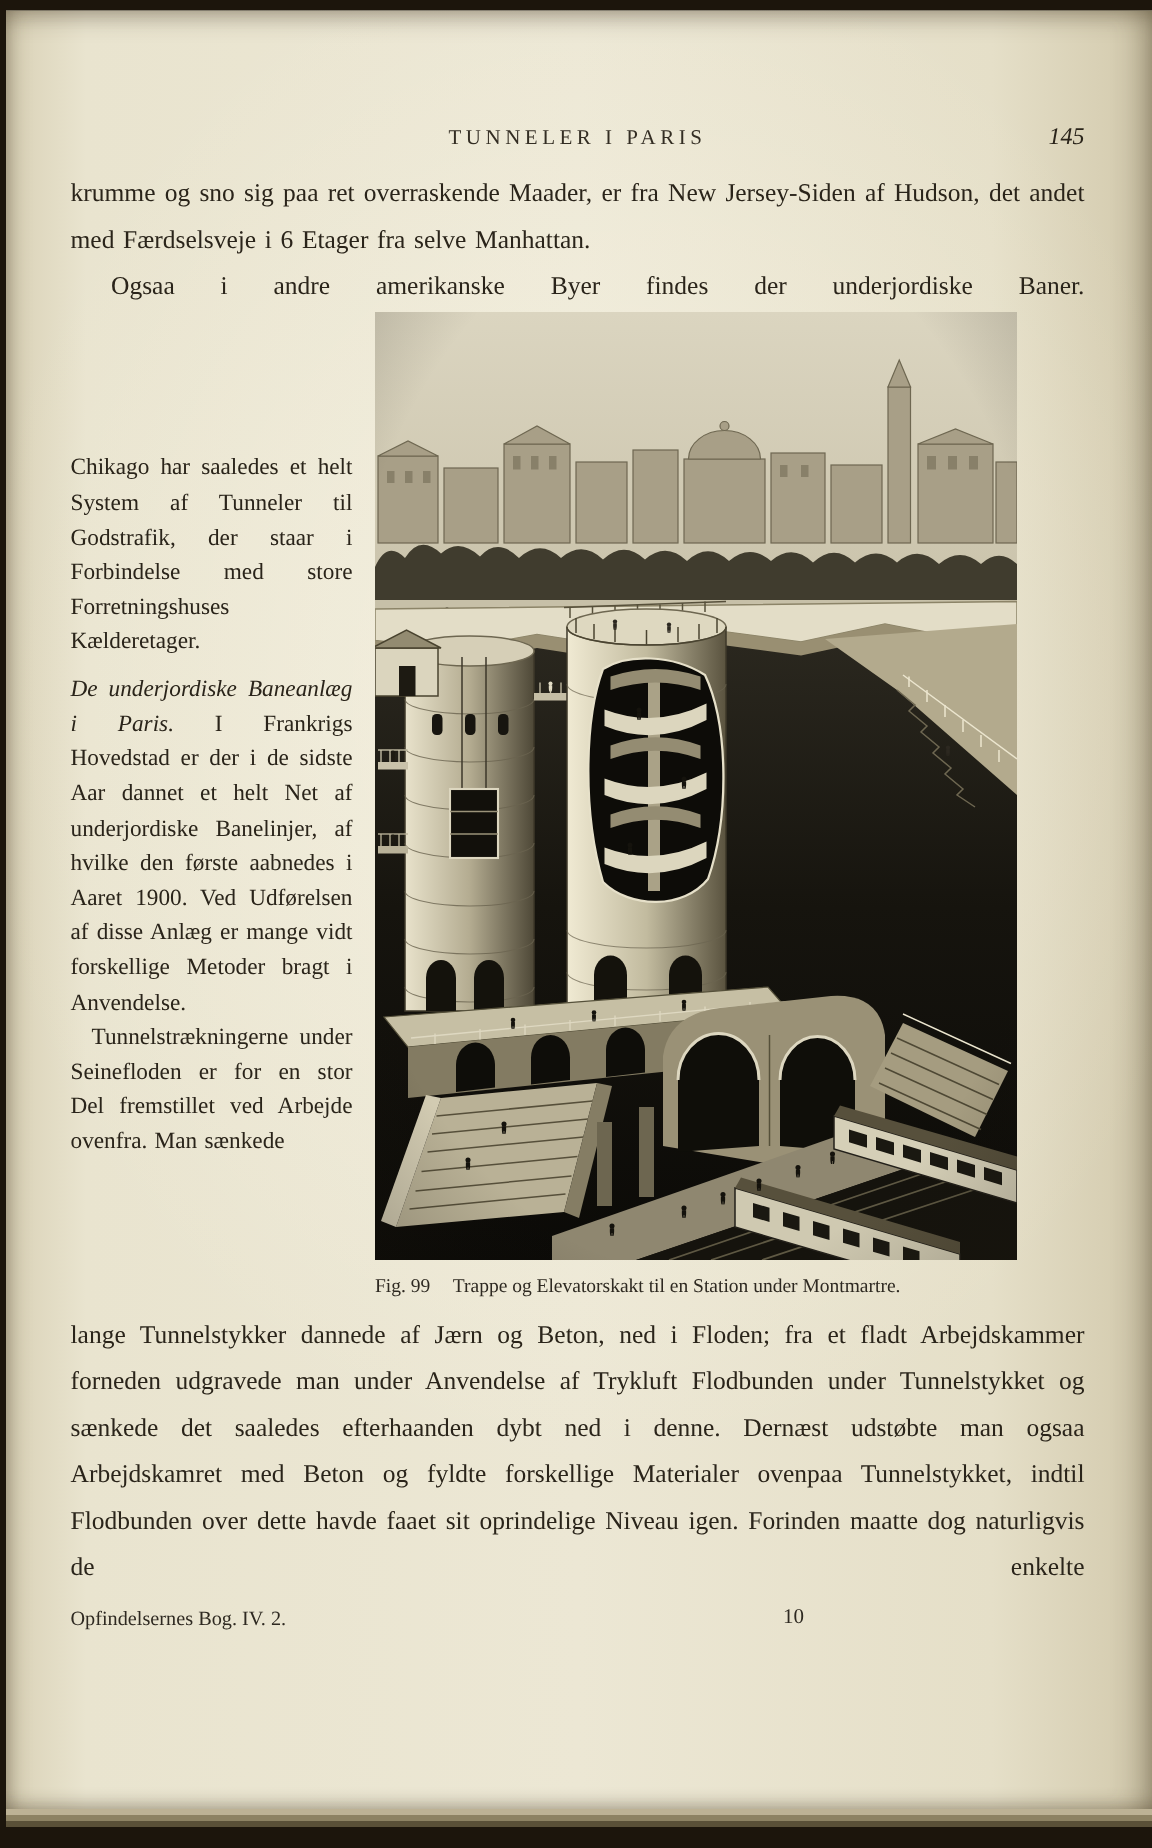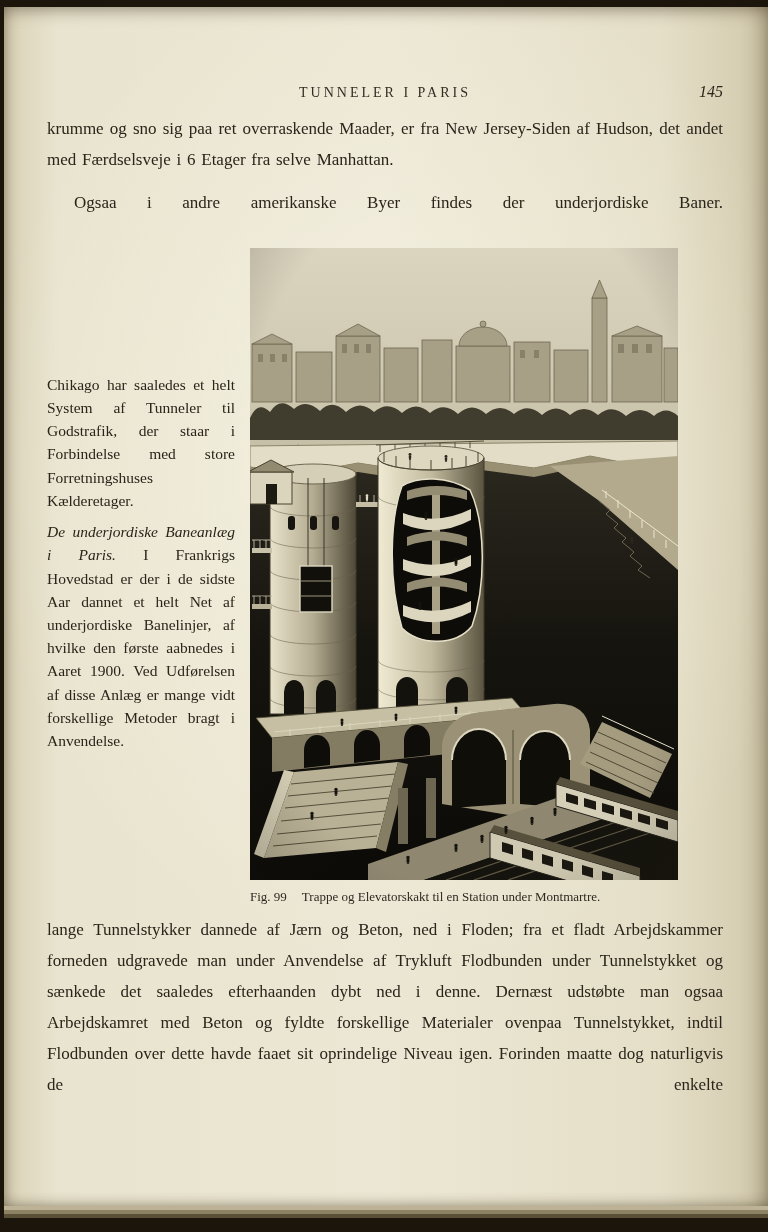--- a/index.html
+++ b/index.html
@@ -28,30 +28,30 @@
   .page-edges .e3 { height:4px; background:#55491f33; background:#5a5038; }
   
   .content { position:relative; padding:76px 45px 0 43px; color:#2a241a; }
   .page-header { position:relative; text-align:center; height:20px; margin-bottom:10px; }
   .running-title { font-size:14px; letter-spacing:3px; color:#332d23;font-family:Liberation Serif, serif; }
   .page-number { position:absolute; right:0; top:0; font-size:16px; color:#2a241a;font-style:italic; }
   .para {
     font-size:17px; line-height:31px; text-align:justify;
     word-spacing:1.5px; hyphens:auto; -webkit-hyphens:auto;
   }
-  .indent { text-indent:27px;margin-top:12px; }
+  .indent { text-indent:27px; }
   .jlast { text-align-last:justify; }
   .row { display:flex; align-items:center; margin-top:2px; }
   .colL { flex:0 0 188px; width:188px; margin-right:15px;
           font-size:15.5px; line-height:23.2px; }
   .colL .para { font-size:inherit; line-height:inherit; word-spacing:1px; }
   .colL .gap-top { margin-top:8px; }
   .colL .indent-sm { text-indent:14px; }
   .ital { font-style:italic; }
-  .fig { flex:0 0 428px; width:428px; margin-top:28px; }
+  .fig { flex:0 0 428px; width:428px; margin-top:0; }
   .fig-art { width:428px; height:632px; }
   .fig-art svg { display:block; }
   .fig-caption { margin-top:9px; font-size:13px; color:#2e2921;
                  display:flex; gap:15px; line-height:16px; }
   .bottom-para { margin-top:9px; }
   .page-footer { position:relative; margin-top:11px; font-size:13.5px;
                  color:#2e2921; height:20px; }
   .sig-mark { position:absolute; left:475px; top:0; font-size:14px; }
 </style>
 </head>
@@ -66,20 +66,21 @@
         <span class="page-number">145</span>
       </div>
 
       <p class="para">krumme og sno sig paa ret overraskende Maader, er fra New Jersey-Siden af Hudson, det andet med Færdselsveje i 6 Etager fra selve Manhattan.</p>
       <p class="para indent jlast">Ogsaa i andre amerikanske Byer findes der underjordiske Baner.</p>
 
       <div class="row">
         <div class="colL">
           <p class="para">Chikago har saaledes et helt System af Tunneler til Godstrafik, der staar i Forbindelse med store Forretningshuses Kælderetager.</p>
           <p class="para gap-top"><em class="ital">De underjordiske Baneanlæg i Paris.</em> <span>I Frankrigs Hovedstad er der i de sidste Aar dannet et helt Net af underjordiske Banelinjer, af hvilke den første aabnedes i Aaret 1900. Ved Udførelsen af disse Anlæg er mange vidt forskellige Metoder bragt i Anvendelse.</span></p>
+          <p class="para indent-sm">Tunnelstrækningerne under Seinefloden er for en stor Del fremstillet ved Arbejde ovenfra. Man sænkede</p>
         </div>
 
         <figure class="fig">
           <div class="fig-art">
 
             <svg viewBox="0 0 428 632" width="428" height="632">
               <defs>
                 <linearGradient id="gSky" x1="0" x2="0" y1="0" y2="1">
                   <stop offset="0" stop-color="#dbd5c0"></stop>
                     <stop offset="1" stop-color="#c8c1a9"></stop>
@@ -415,20 +416,24 @@
           </div>
           <figcaption class="fig-caption">
             <span class="fig-label">Fig. 99</span>
             <span class="fig-text">Trappe og Elevatorskakt til en Station under Montmartre.</span>
           </figcaption>
         </figure>
       </div>
 
       <p class="para bottom-para jlast">lange Tunnelstykker dannede af Jærn og Beton, ned i Floden; fra et fladt Arbejdskammer forneden udgravede man under Anvendelse af Trykluft Flodbunden under Tunnelstykket og sænkede det saaledes efterhaanden dybt ned i denne. Dernæst udstøbte man ogsaa Arbejdskamret med Beton og fyldte forskellige Materialer ovenpaa Tunnelstykket, indtil Flodbunden over dette havde faaet sit oprindelige Niveau igen. Forinden maatte dog naturligvis de enkelte</p>
 
+      <div class="page-footer">
+        <span>Opfindelsernes Bog. IV. 2.</span>
+        <span class="sig-mark">10</span>
+      </div>
 
     </div>
   </div>
   <div class="page-edges">
     <div class="e1"></div>
       <div class="e2"></div>
       <div class="e3"></div>
   </div>
 </div>
 

